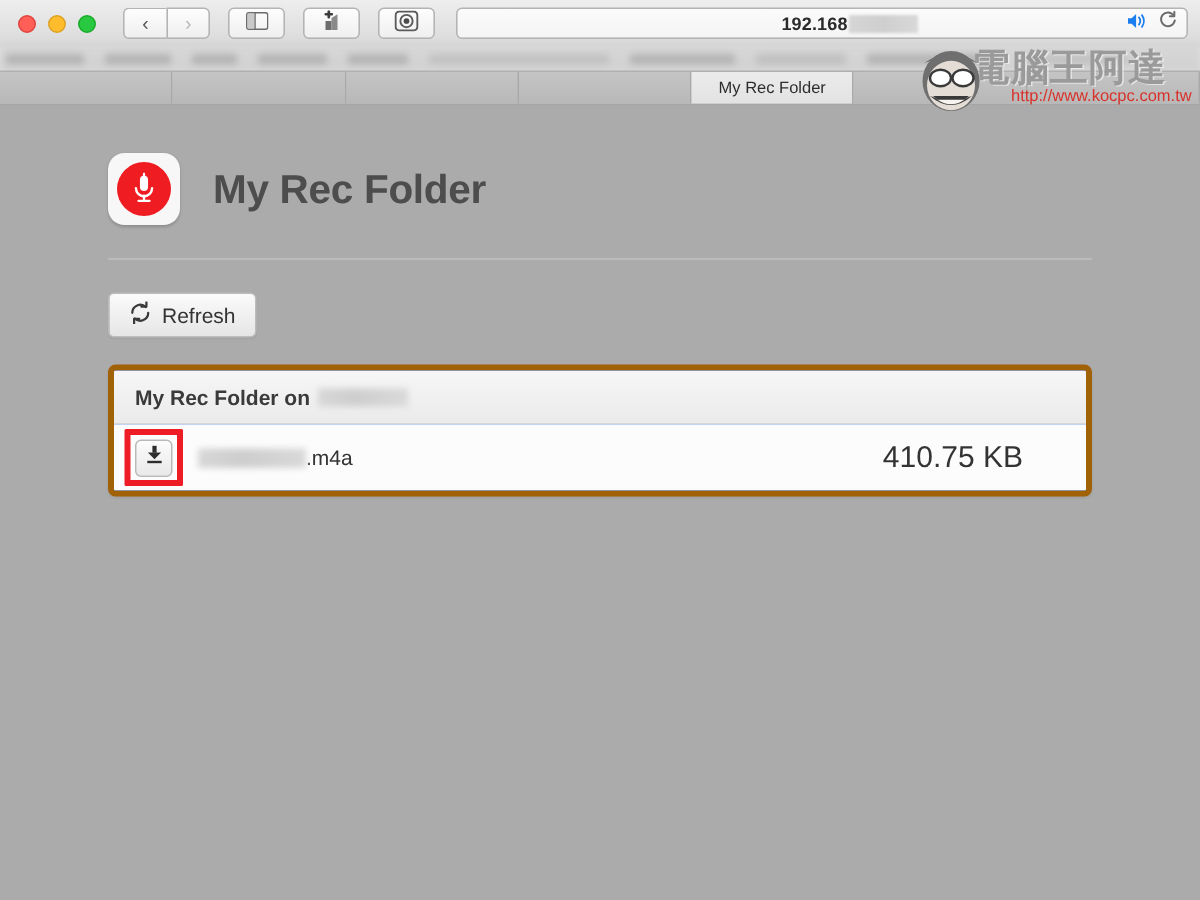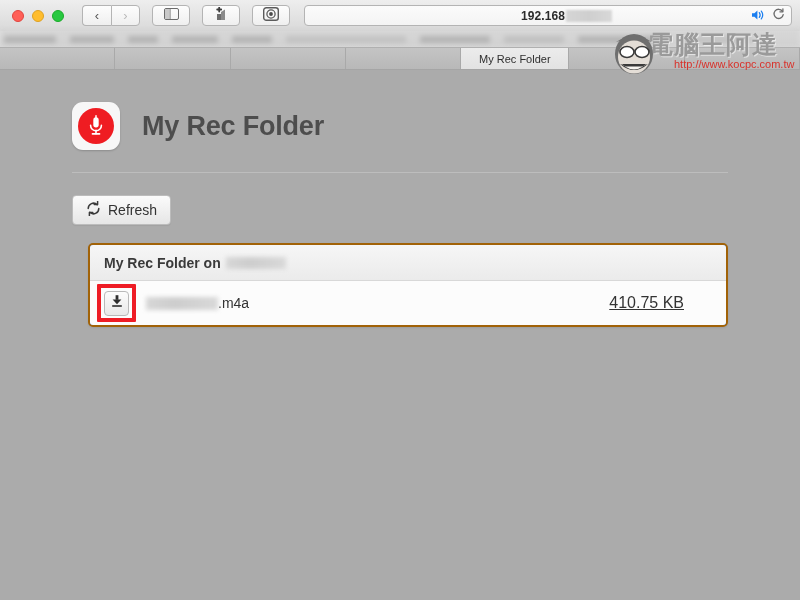--- a/index.html
+++ b/index.html
@@ -197,25 +197,24 @@
     border: 1px solid #bcbcbc;
     border-radius: 4px;
     font-size: 14px;
     color: #333;
     box-shadow: 0 1px 1px rgba(0,0,0,.06);
   }
 
   
   .panel {
     background: #3b82f6;
-    border: 2px solid #a16207;
+    border: 4px solid #a16207;
     border-radius: 5px;
     overflow: hidden;
     box-shadow: 0 1px 2px rgba(0,0,0,.08);
-    margin-left: 16px;
   }
   .panel-head {
     background: linear-gradient(to bottom,#f6f6f6 0%, #ebebeb 100%);
     border-bottom: 1px solid #d8d8d8;
     padding: 9px 14px;
     font-size: 14px;
     font-weight: bold;
     color: #3a3a3a;
     display: flex;
     align-items: center;
@@ -258,24 +257,23 @@
   .file-name {
     flex: 1;
     font-size: 14px;
     color: #333;
     display: flex; align-items: center;
     gap: 0px;
     margin-left: 5px;
   }
   .name-redact { width: 72px; height: 13px; }
   .file-size {
-    font-size: 16px;
+    font-size: 20px;
     color: #333;
     padding-right: 28px;
-    text-decoration: underline;
   }
 </style>
 </head>
 <body>
 
 <div class="browser-chrome">
 
   <div class="toolbar">
 
     <div class="traffic-lights">

